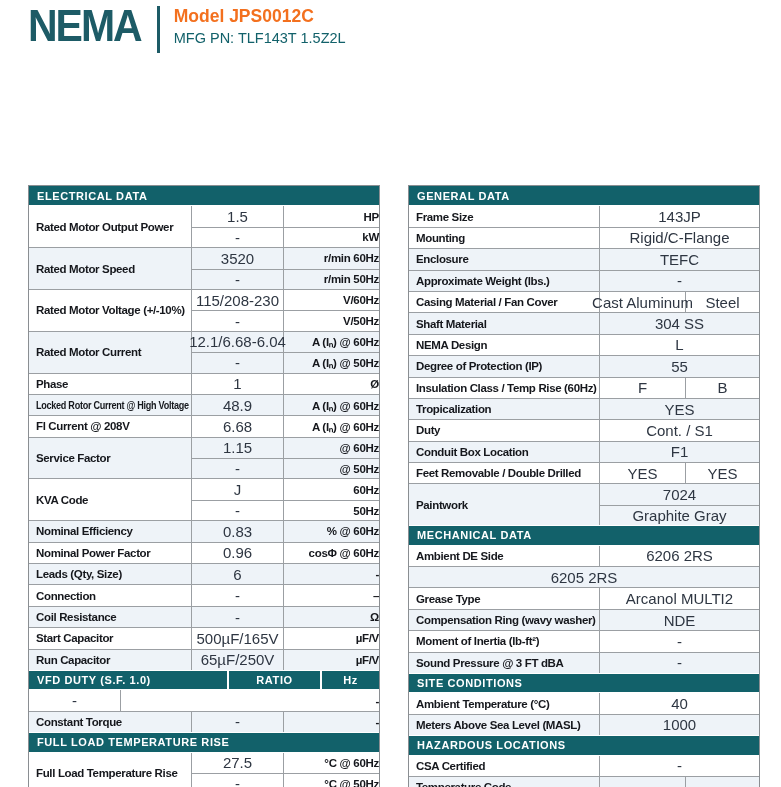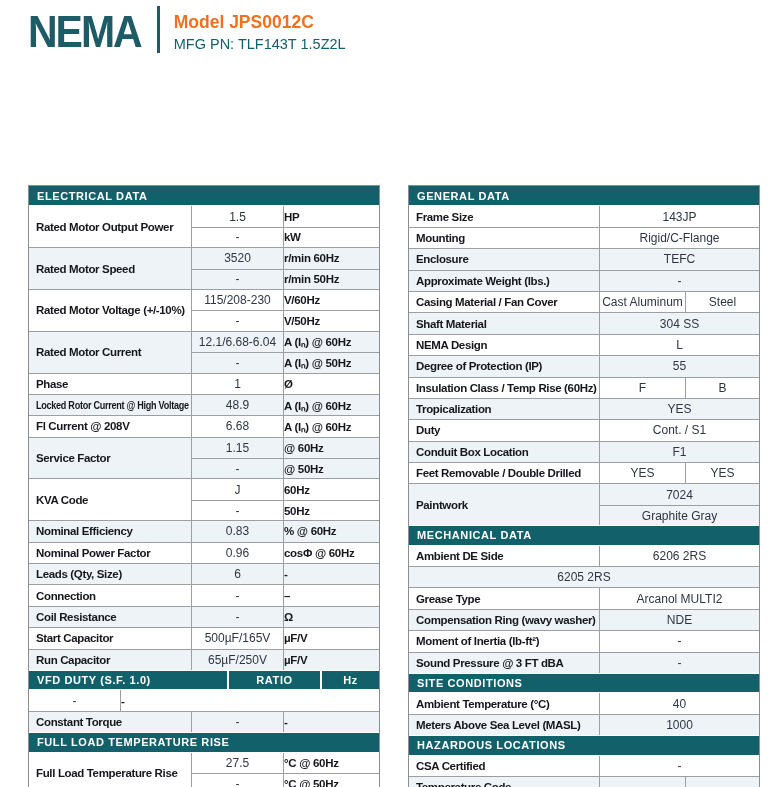--- a/index.html
+++ b/index.html
@@ -9,21 +9,21 @@
     --alt:#EEF3F8;
     --line:#9B9FA3;
     --outer:#8A8E92;
     --ink:#15171C;
     --val:#2E3642;
   }
   html,body{margin:0;padding:0;background:#fff;}
   .page{position:relative;width:781px;height:787px;background:#fff;overflow:hidden;
         font-family:"Liberation Sans", sans-serif;}
   
-  .brand{position:absolute;top:6px;left:28px;display:flex;align-items:flex-end;}
+  .brand{position:absolute;top:6px;left:28px;display:flex;align-items:flex-start;}
   .logo{font-size:41px;font-weight:bold;color:var(--logo);letter-spacing:-2px;
         transform:scaleY(1.06);line-height:1;}
   .vbar{width:3px;height:47px;background:var(--logo);margin:0 14px 0 16px;}
   .brand-text{display:flex;flex-direction:column;justify-content:center;}
   .model{font-size:17.5px;font-weight:bold;color:var(--orange);line-height:1.2;}
   .mfg{font-size:14.5px;color:var(--teal);margin-top:3px;line-height:1.2;}
   
   .tables{position:absolute;top:185px;left:28px;display:flex;gap:28px;}
   .tbl{width:352px;border:1px solid var(--outer);background:#fff;box-sizing:border-box;}
   .sec-head{display:flex;background:var(--teal);height:20.4px;box-sizing:border-box;
@@ -41,29 +41,29 @@
   .grp{display:flex;background:#fff;}
   .grp.alt{background:var(--alt);}
   .sec-body .grp + .grp{border-top:1px solid var(--line);}
   .cell{box-sizing:border-box;display:flex;align-items:center;min-width:0;}
   .subcol{flex:1;display:flex;flex-direction:column;min-width:0;}
   .subrow{display:flex;height:20.4px;box-sizing:border-box;min-width:0;}
   .subrow + .subrow{border-top:1px solid var(--line);}
   
   .l-lab{width:163px;border-right:1px solid var(--line);padding-left:7px;}
   .l-val{width:92px;border-right:1px solid var(--line);justify-content:center;}
-  .l-unit{flex:1;justify-content:flex-start;}
+  .l-unit{flex:1;justify-content:flex-end;}
   
   .r-lab{width:191px;border-right:1px solid var(--line);padding-left:7px;}
   .r-val{flex:1;justify-content:center;}
   .r-valA{width:86px;border-right:1px solid var(--line);justify-content:center;}
   .r-valB{flex:1;justify-content:center;}
   
   .lab-t{font-weight:bold;font-size:11.5px;color:var(--ink);letter-spacing:-0.35px;}
-  .val-t{font-size:12px;color:var(--val);}
+  .val-t{font-size:15px;color:var(--val);}
   .unit-t{font-weight:bold;font-size:11.5px;color:var(--ink);letter-spacing:-0.3px;}
   .fit{display:inline-block;white-space:nowrap;transform-origin:left center;}
   .fit.c{transform-origin:center center;}
 </style>
 </head>
 <body>
 
 <div class="page">
   <div class="brand">
     <div class="logo">NEMA</div>

